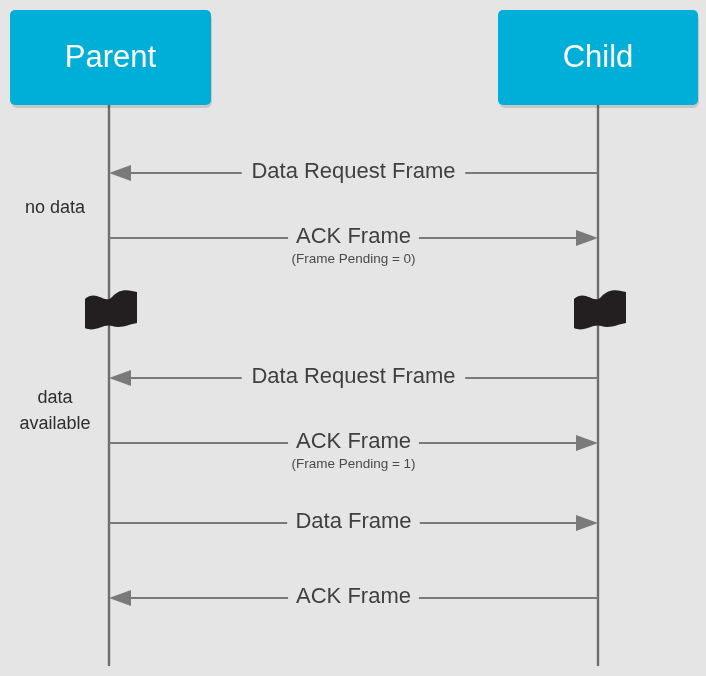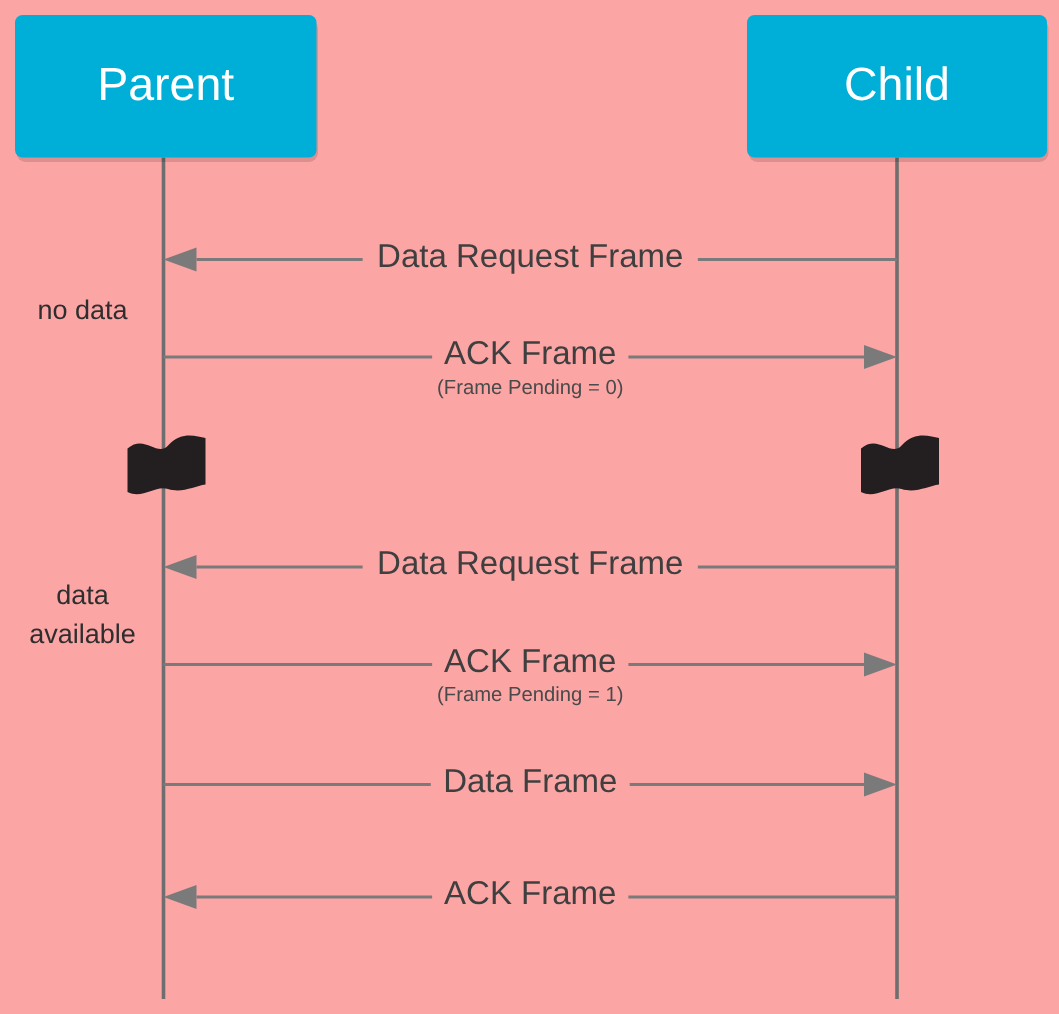--- a/index.html
+++ b/index.html
@@ -8,21 +8,21 @@
     padding: 0;
     background: #ffffff;
   }
   body {
     font-family: "Liberation Sans", sans-serif;
   }
   #diagram-root {
     position: relative;
     width: 706px;
     height: 676px;
-    background: #fca5a5;
+    background: #e5e5e5;
     overflow: hidden;
   }
   svg.diagram-canvas {
     position: absolute;
     top: 0;
     left: 0;
     width: 706px;
     height: 676px;
     display: block;
   }

